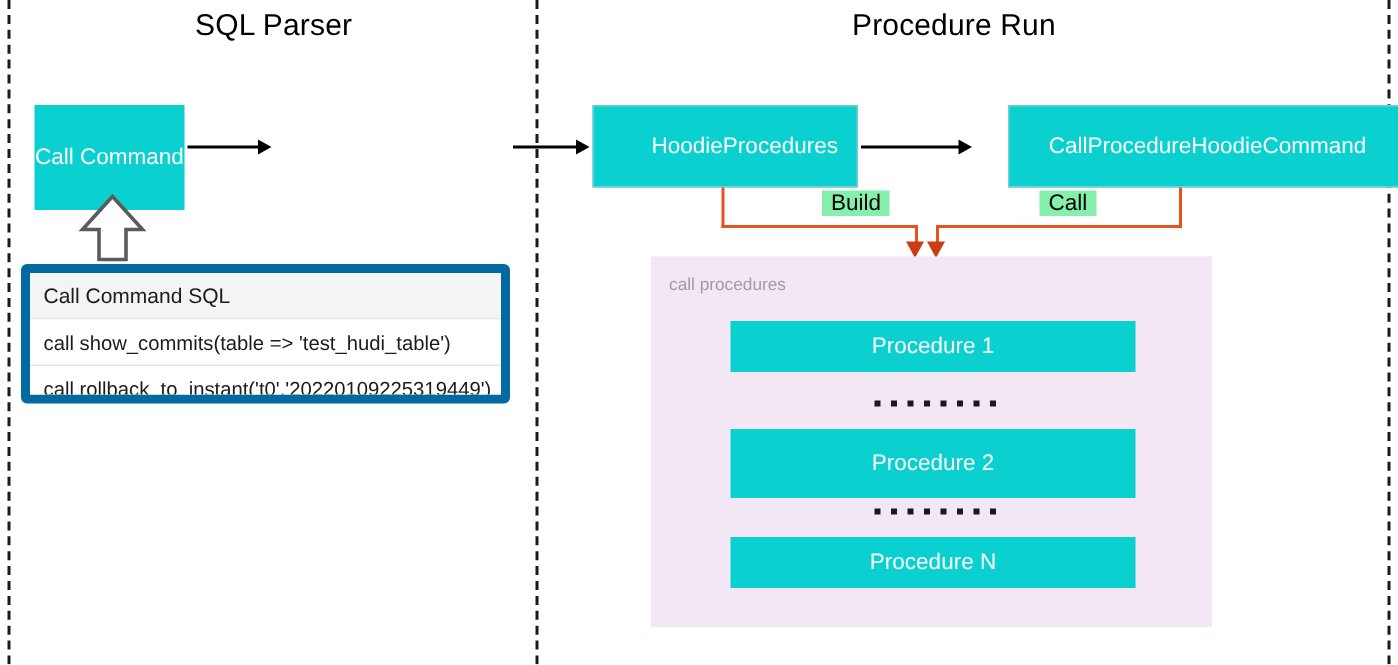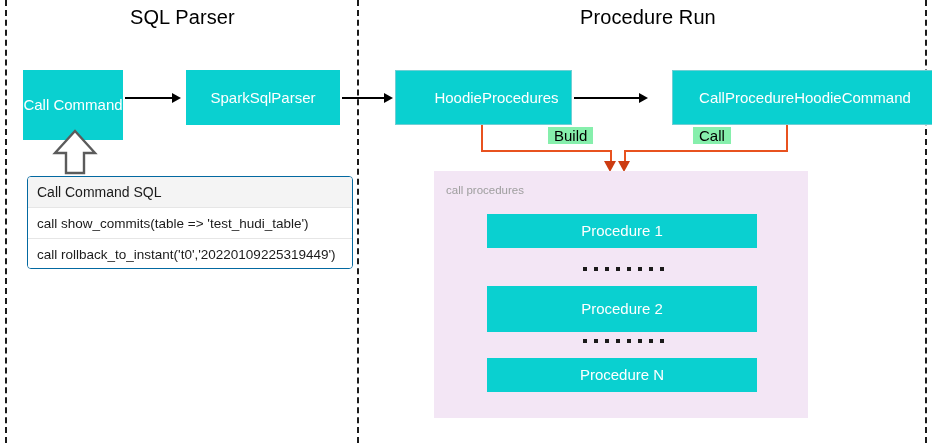--- a/index.html
+++ b/index.html
@@ -64,25 +64,24 @@
     border-left: 9px solid #000000;
   }
 
   
   .up-arrow { position: absolute; }
 
   
   .sqltable {
     position: absolute;
     box-sizing: border-box;
-    border: 1px solid #0369a1;
+    border: 6px solid #0369a1;
     border-radius: 4px;
     background: #ffffff;
     overflow: hidden;
-    margin-left: 13px;
   }
   .sqlrow {
     box-sizing: border-box;
     height: 31px;
     display: flex;
     align-items: center;
     padding-left: 9px;
     font-size: 13.5px;
     color: #1b1b1b;
     border-bottom: 1px solid #e6e6e6;
@@ -148,28 +147,27 @@
 </head>
 <body>
 
 <div id="canvas">
 
   <div class="vdash" style="left:5px;"></div>
   <div class="vdash" style="left:357px;"></div>
   <div class="vdash" style="left:925px;"></div>
 
   <div class="section-title" style="left:130px; top:6px;">SQL Parser</div>
-  <div class="section-title" style="left:568px; top:6px;margin-left:12px;">Procedure Run</div>
+  <div class="section-title" style="left:568px; top:6px;">Procedure Run</div>
 
   <div class="tealbox" style="left:23px; top:70px; width:100px; height:70px;">Call Command</div>
 
   <div class="arrow-line" style="left:125px; top:97px; width:48px;"></div>
   <div class="arrow-head" style="left:172px; top:93px;"></div>
 
-  <div class="tealbox" style="left:186px; top:70px; width:154px; height:55px;">SparkSqlParser</div>
 
   <div class="arrow-line" style="left:342px; top:97px; width:43px;"></div>
   <div class="arrow-head" style="left:384px; top:93px;"></div>
 
   <svg class="up-arrow" style="left:50px; top:128px;" width="50" height="48" viewBox="0 0 50 48">
     <polygon points="25,3 45,25 34,25 34,45 16,45 16,25 5,25" fill="#ffffff" stroke="#5b5b5b" stroke-width="2.4" stroke-linejoin="miter"></polygon>
   </svg>
 
   <div class="sqltable" style="left:14px; top:176px; width:326px; height:93px;">
     <div class="sqlrow header">Call Command SQL</div>

